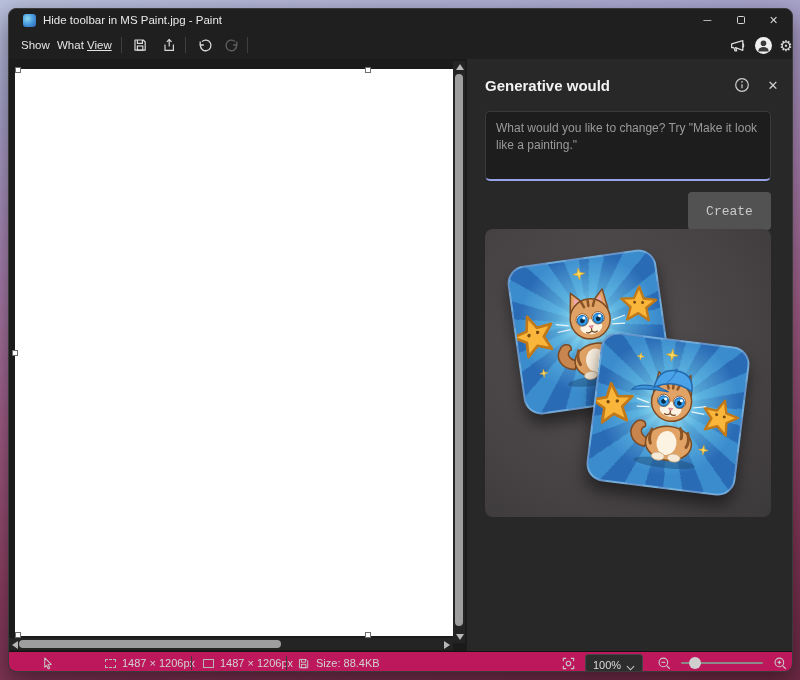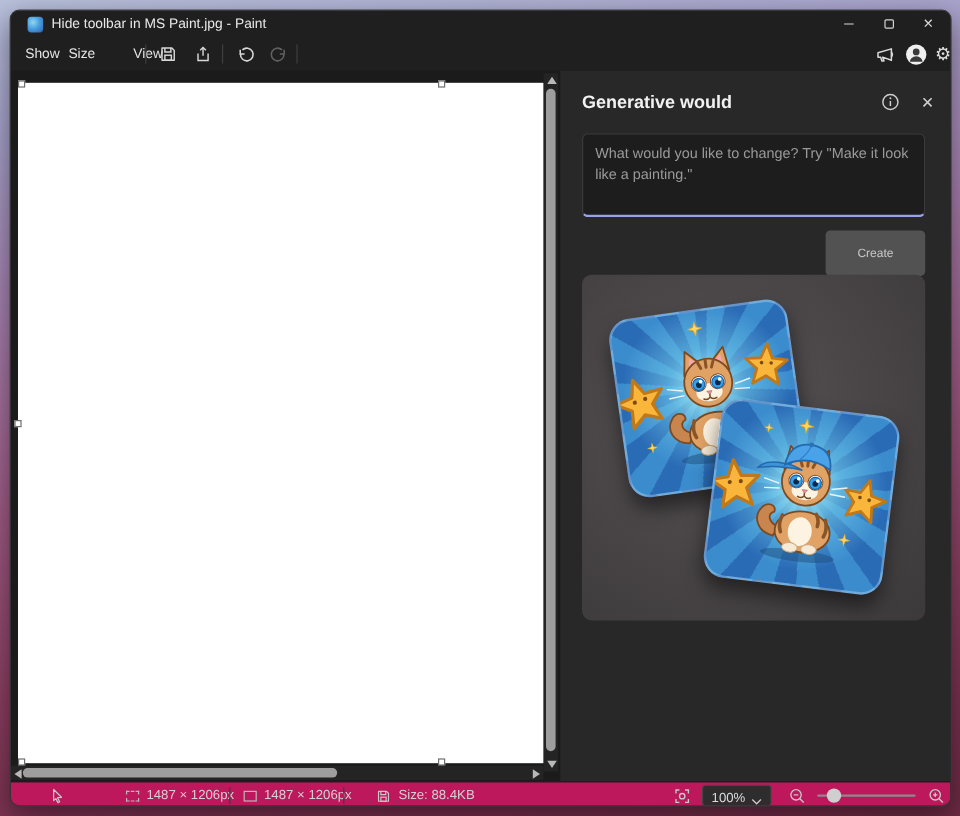--- a/index.html
+++ b/index.html
@@ -22,21 +22,21 @@
     font-size:11.5px; color:#e8e8e8; white-space:nowrap; }
   .win-btn { position:absolute; top:0; width:33px; height:22px; text-align:center;
     line-height:22px; color:#d6d6d6; font-size:11px; }
   .win-btn.min { right:68px; } .win-btn.max { right:35px; } .win-btn.cls { right:2px; }
   .maxbox { display:inline-block; width:8px; height:8px; border:1px solid #d6d6d6;
     border-radius:1.5px; margin-top:7px; }
   
   .menubar { position:absolute; left:0; top:22px; width:100%; height:28px; }
   .menu-item { position:absolute; top:0; height:28px; line-height:28px; font-size:11.5px;
     color:#e4e4e4; padding:0 6px; border-radius:4px; }
-  .mi-file { left:6px; } .mi-edit { left:42px; } .mi-view { left:96px; }
+  .mi-file { left:6px; } .mi-edit { left:42px; } .mi-view { left:72px;text-decoration:underline; }
   .mb-sep { position:absolute; top:6px; width:1px; height:16px; background:#3e3e3e; }
   .sep1 { left:112px; } .sep2 { left:176px; } .sep3 { left:238px; }
   .icon-btn { position:absolute; top:2px; width:24px; height:24px; display:flex;
     align-items:center; justify-content:center; border-radius:4px; }
   .ib-save { left:119px; } .ib-share { left:148px; }
   .ib-undo { left:184px; } .ib-redo { left:211px; }
   .ib-megaphone { left:716px; } .ib-avatar { left:742px; } .ib-gear { left:765px; }
   .ib-redo svg { opacity:.35; transform:scaleX(-1); }
   .gear-glyph { font-size:15px; color:#dcdcdc; line-height:1; }
   .avatar-circle { width:17px; height:17px; border-radius:50%; background:#f0f0f0;
@@ -66,22 +66,22 @@
   .panel-title { position:absolute; left:18px; top:18px; font-size:15px; font-weight:700; color:#f2f2f2; }
   .panel-icon { position:absolute; top:17px; width:18px; height:18px; display:flex;
     align-items:center; justify-content:center; color:#cfcfcf; }
   .pi-info { left:266px; } .pi-close { left:297px; font-size:13px; }
   .prompt-box { position:absolute; left:18px; top:52px; width:286px; height:70px;
     background:#1d1d1d; border:1px solid #3a3a3a; border-bottom:2px solid #98a2e8;
     border-radius:5px; color:#cfcfcf; font-size:12px; line-height:1.45;
     padding:8px 10px; resize:none; font-family:"Liberation Sans", sans-serif; outline:none; }
   .prompt-box::placeholder { color:#9a9a9a; }
   .create-btn { position:absolute; left:221px; top:133px; width:83px; height:38px;
-    background:#525252; border:none; border-radius:4px; color:#c9c9c9; font-size:10px;
-    font-family:Liberation Sans, sans-serif; }
+    background:#525252; border:none; border-radius:4px; color:#c9c9c9; font-size:13px;
+    font-family:Liberation Mono, monospace; }
   
   .preview { position:absolute; left:18px; top:170px; width:286px; height:288px;
     border-radius:8px; overflow:hidden;
     background: radial-gradient(circle at 42% 40%, #585355 0%, #4b4749 45%, #3c393b 100%); }
   .gen-card { position:absolute; width:150px; height:150px; border-radius:18px;
     border:2px solid rgba(235,245,255,.3);
     box-shadow: 0 10px 16px rgba(0,0,0,.5);
     background:
       radial-gradient(circle at 50% 44%, rgba(172,242,250,.95) 0%, rgba(118,210,238,.55) 30%, rgba(60,130,200,0) 64%),
       repeating-conic-gradient(from 8deg at 50% 44%, #3b8ccd 0deg 13deg, #2a6bb6 13deg 26deg);
@@ -95,21 +95,21 @@
   .card2 .star-r { top:50px; }
   .sp1 { left:62px; top:6px;  width:16px; height:16px; }
   .sp2 { left:106px; top:98px; width:13px; height:13px; }
   .sp3 { left:16px; top:102px; width:11px; height:11px; }
   .sp4 { left:34px; top:14px; width:10px; height:10px; }
   
   .statusbar { position:absolute; left:0; top:642px; width:100%; height:22px;
     background:#be185d; border-top:1px solid #141414; font-size:11px; color:#d2d2d2; }
   .sb-item { position:absolute; top:0; height:22px; display:flex; align-items:center; gap:6px; }
   .sb-cursor { left:32px; }
-  .sb-g1 { left:96px; } .sb-g2 { left:194px; } .sb-g3 { left:304px; }
+  .sb-g1 { left:96px; } .sb-g2 { left:194px; } .sb-g3 { left:288px; }
   .sb-sep { position:absolute; top:4px; width:1px; height:14px; background:#3d3d3d; }
   .sbsep1 { left:182px; } .sbsep2 { left:277px; }
   .rect-dashed { width:11px; height:9px; border:1px dashed #b8b8b8; }
   .rect-solid  { width:11px; height:9px; border:1px solid #b8b8b8; }
   .sb-fit { left:552px; }
   .zoom-dd { position:absolute; left:576px; top:2px; width:58px; height:18px; background:#2d2d2d;
     border:1px solid #454545; border-radius:3px; display:flex; align-items:flex-end;
     justify-content:space-between; padding:0 7px; color:#dadada; font-size:11px; }
   .sb-zo { left:648px; } .sb-zi { left:764px; }
   .slider { position:absolute; left:672px; top:10px; width:82px; height:2px; background:#8a8a8a; border-radius:1px; }
@@ -171,21 +171,21 @@
   <div class="titlebar">
     <div class="app-icon"></div>
     <span class="title-text">Hide toolbar in MS Paint.jpg - Paint</span>
     <div class="win-btn min">─</div>
     <div class="win-btn max"><span class="maxbox"></span></div>
     <div class="win-btn cls">✕</div>
   </div>
 
   <div class="menubar">
     <div class="menu-item mi-file">Show</div>
-    <div class="menu-item mi-edit">Size</div>
+    <div class="menu-item mi-edit">What</div>
     <div class="menu-item mi-view">View</div>
     <div class="mb-sep sep1"></div>
 
     <div class="icon-btn ib-save">
       <svg width="16" height="16" viewBox="0 0 16 16" fill="none" stroke="#d8d8d8" stroke-width="1.2">
         <path d="M3 3 H11.2 L13.2 5 V13.2 H3 Z" stroke-linejoin="round"></path>
         <path d="M5.4 3 V6.4 H10.4 V3"></path>
         <rect x="5.4" y="9" width="5.4" height="4.2"></rect>
       </svg>
     </div>

